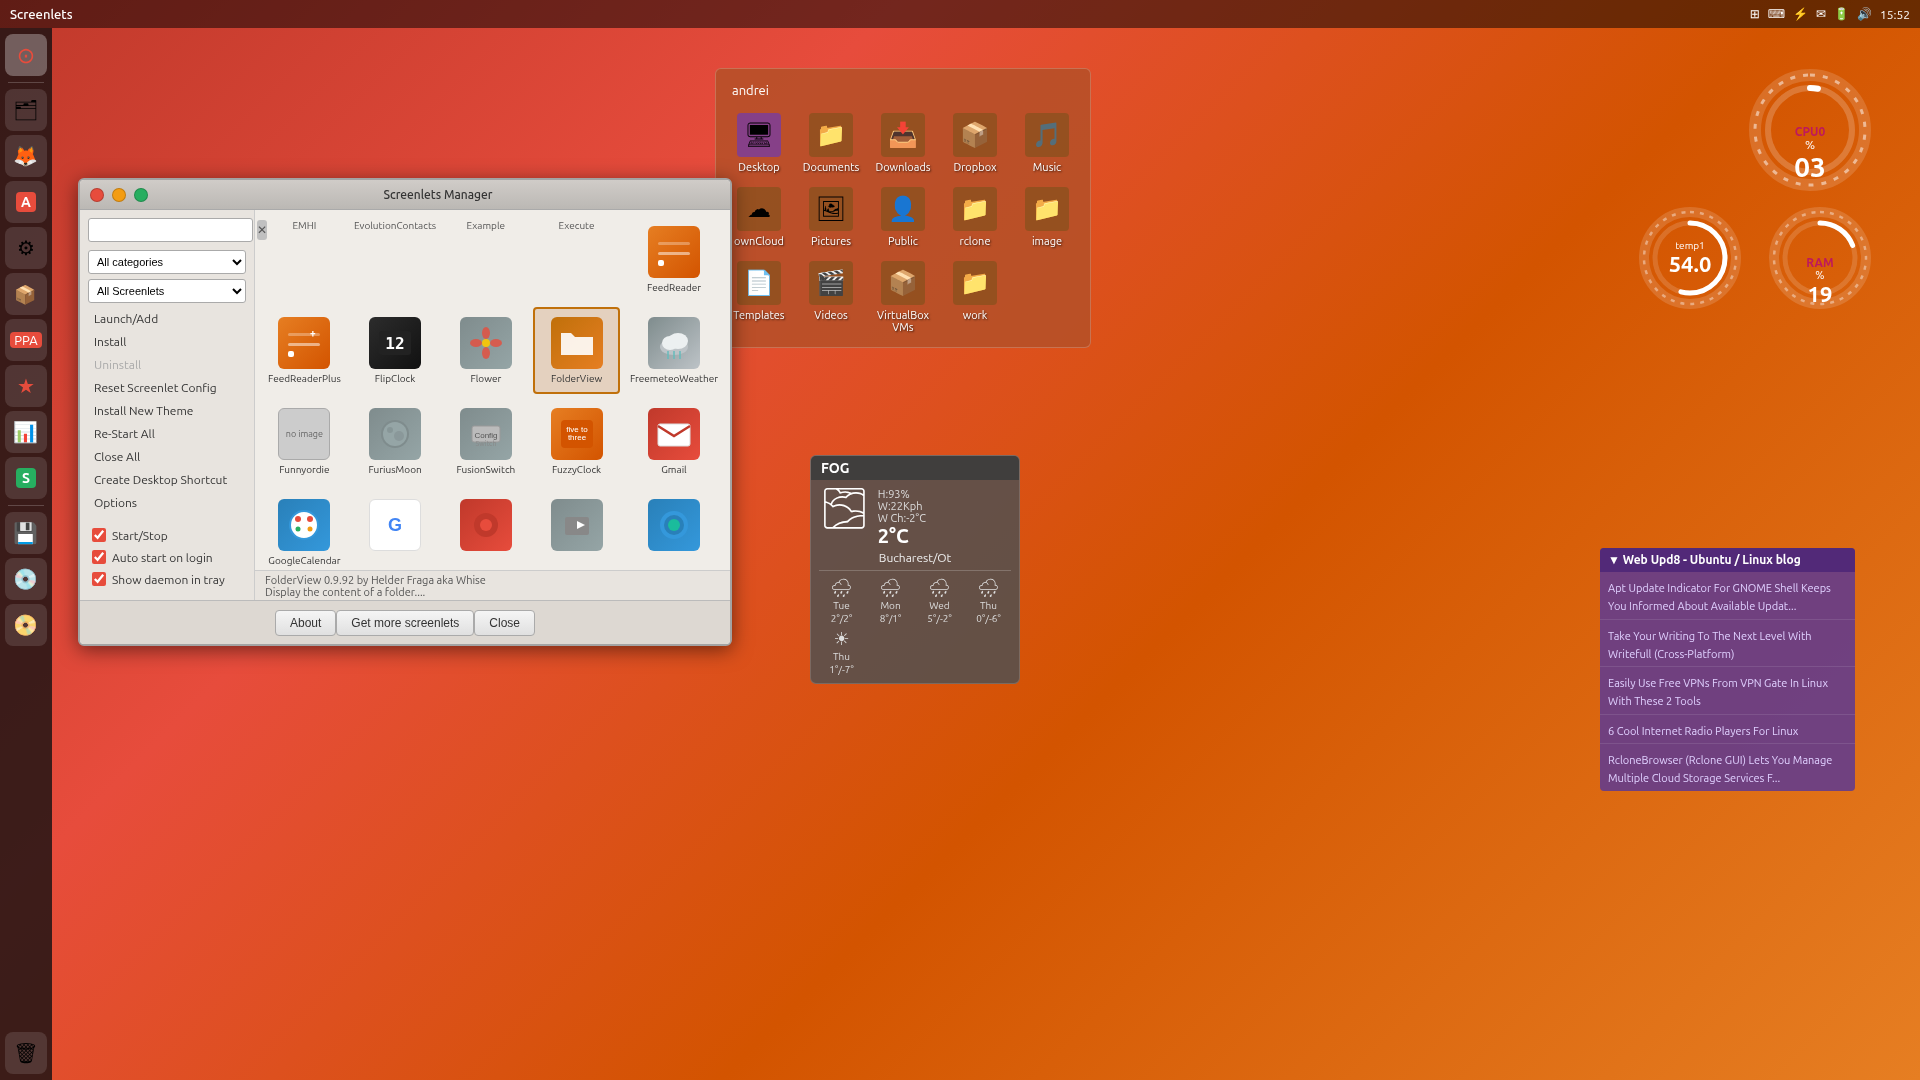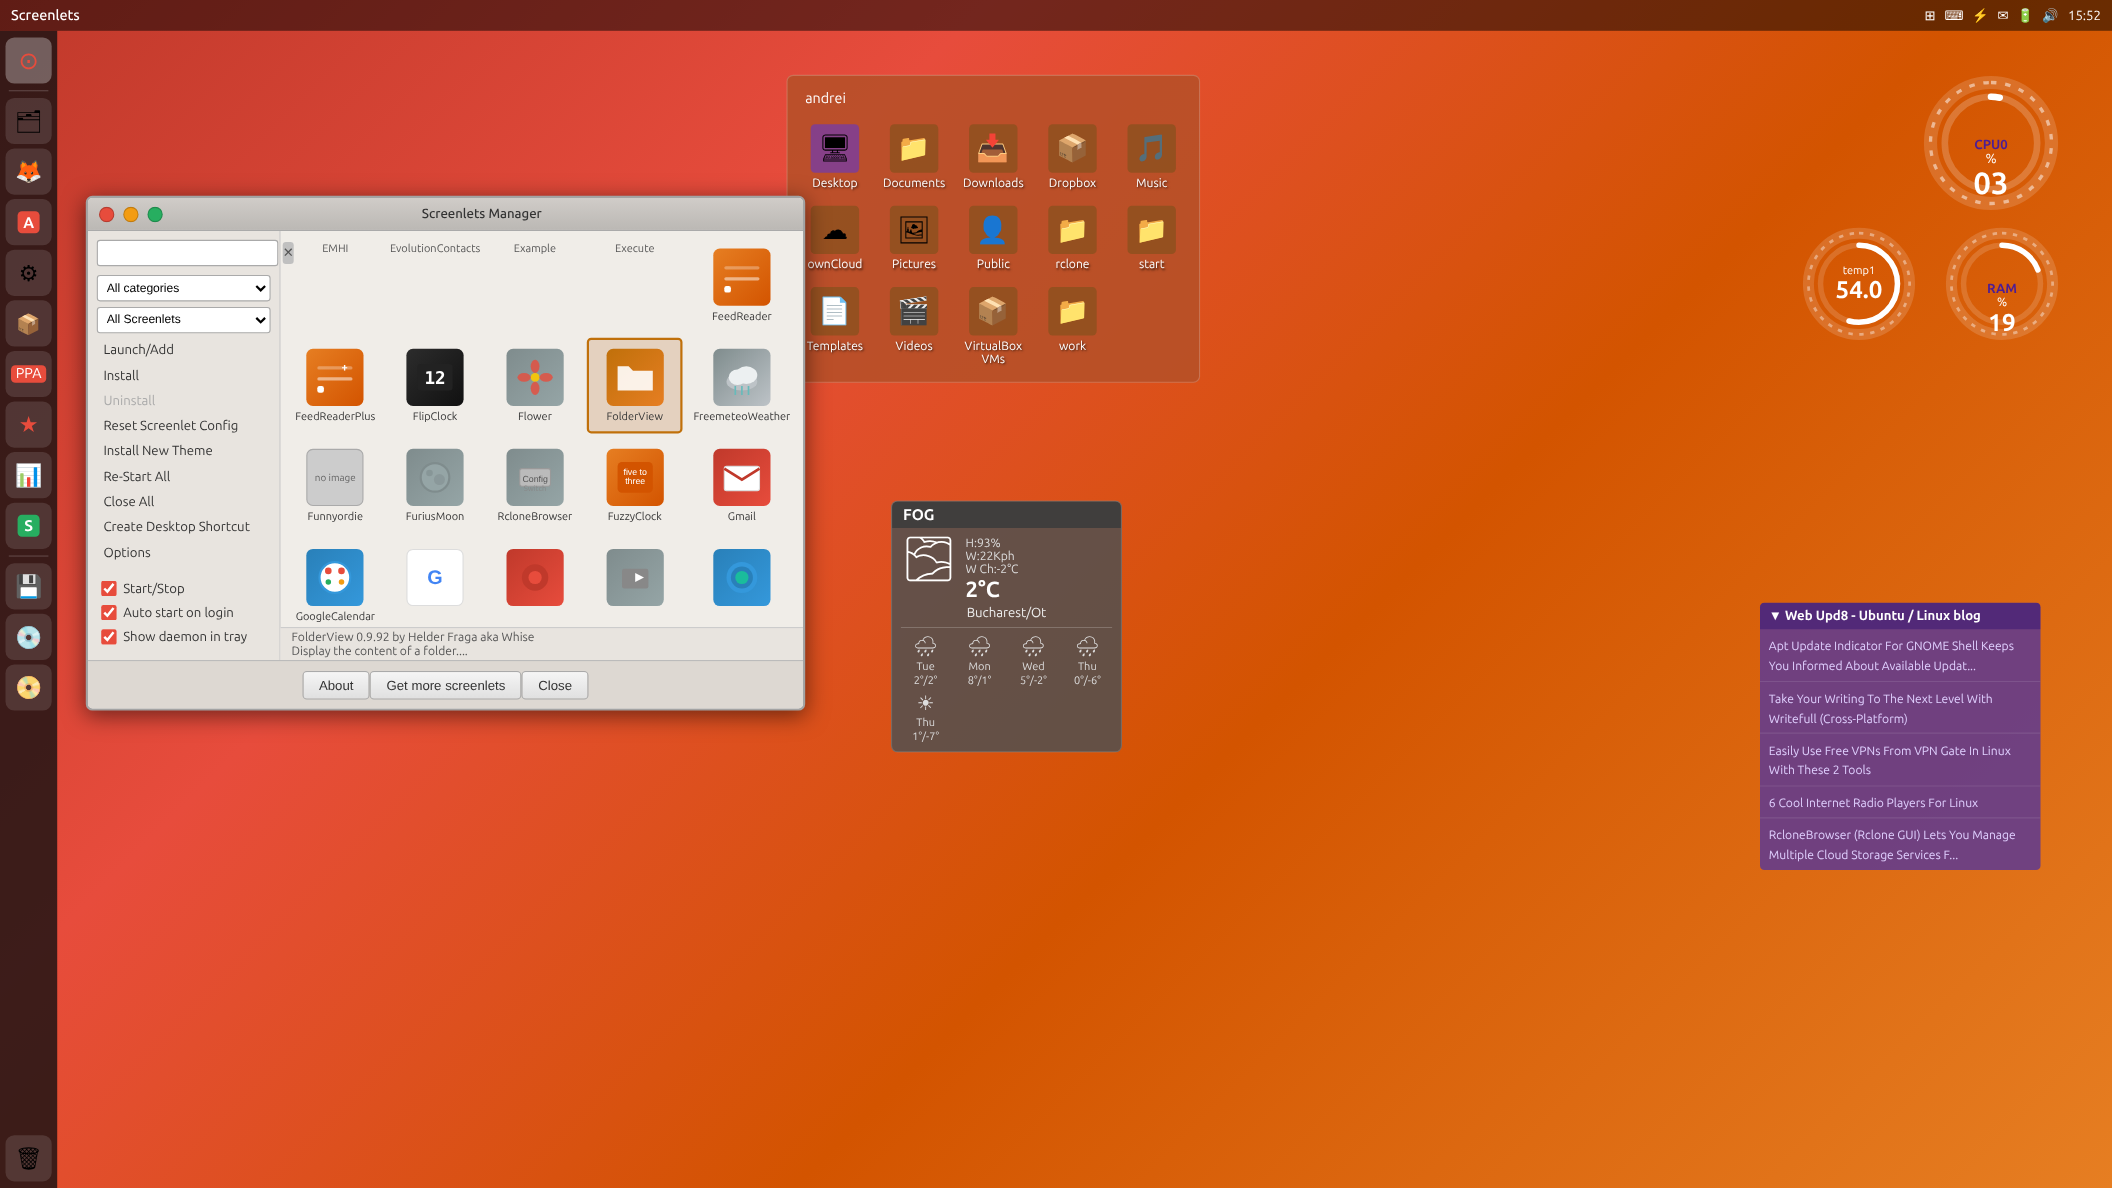--- a/index.html
+++ b/index.html
@@ -319,21 +319,21 @@
       flex-direction: column;
       align-items: center;
       justify-content: center;
     }
     .gauge svg {
       position: absolute;
       top: 0; left: 0;
       width: 100%; height: 100%;
     }
     .gauge-label {
-      color: #4c1d95;
+      color: #be185d;
       font-size: 12px;
       font-weight: bold;
       z-index: 1;
       text-align: left;
       margin-top: 46px;
     }
     .gauge-value {
       color: #fff;
       font-size: 28px;
       font-weight: bold;
@@ -567,21 +567,21 @@
     <div class="desktop-icon">
       <div class="desktop-icon-img folder-icon-brown">👤</div>
       <span class="desktop-icon-label">Public</span>
     </div>
     <div class="desktop-icon">
       <div class="desktop-icon-img folder-icon-brown">📁</div>
       <span class="desktop-icon-label">rclone</span>
     </div>
     <div class="desktop-icon">
       <div class="desktop-icon-img folder-icon-brown">📁</div>
-      <span class="desktop-icon-label">start</span>
+      <span class="desktop-icon-label">image</span>
     </div>
 
     <div class="desktop-icon">
       <div class="desktop-icon-img folder-icon-brown">📄</div>
       <span class="desktop-icon-label">Templates</span>
     </div>
     <div class="desktop-icon">
       <div class="desktop-icon-img folder-icon-brown">🎬</div>
       <span class="desktop-icon-label">Videos</span>
     </div>
@@ -735,21 +735,21 @@
           </div>
 
           <div class="screenlet-item">
             <div class="screenlet-icon icon-gray">
               <svg width="40" height="40" viewBox="0 0 40 40">
                   <rect x="6" y="12" width="28" height="16" rx="2" fill="#bbb" stroke="#999" stroke-width="1"></rect>
                   <text x="20" y="24" text-anchor="middle" fill="#555" font-size="8" font-family="sans-serif">Config</text>
                   <text x="20" y="32" text-anchor="middle" fill="#888" font-size="7">Switch</text>
                 </svg>
             </div>
-            <span class="screenlet-name">RcloneBrowser</span>
+            <span class="screenlet-name">FusionSwitch</span>
           </div>
           <div class="screenlet-item">
             <div class="screenlet-icon icon-orange">
               <svg width="40" height="40" viewBox="0 0 40 40">
                   <rect x="4" y="6" width="32" height="28" rx="4" fill="#d35400"></rect>
                   <text x="20" y="18" text-anchor="middle" fill="#fff" font-size="8" font-family="sans-serif">five to</text>
                   <text x="20" y="26" text-anchor="middle" fill="#fff" font-size="8" font-family="sans-serif">three</text>
                 </svg>
             </div>
             <span class="screenlet-name">FuzzyClock</span>

